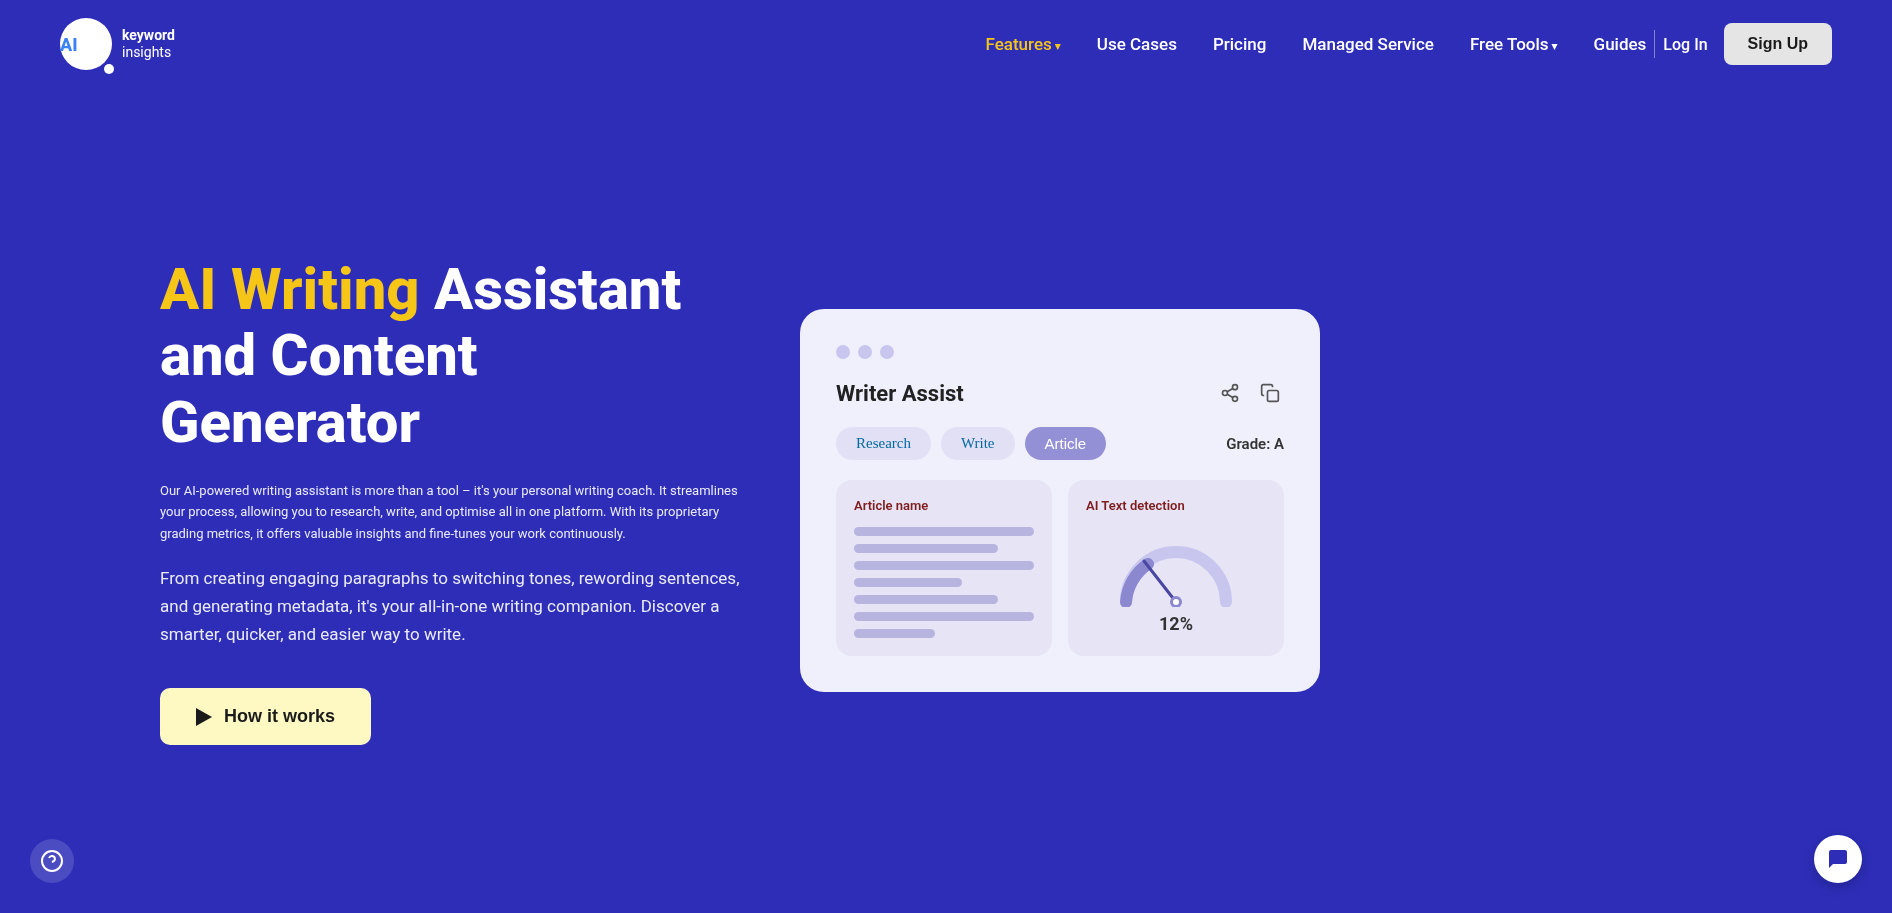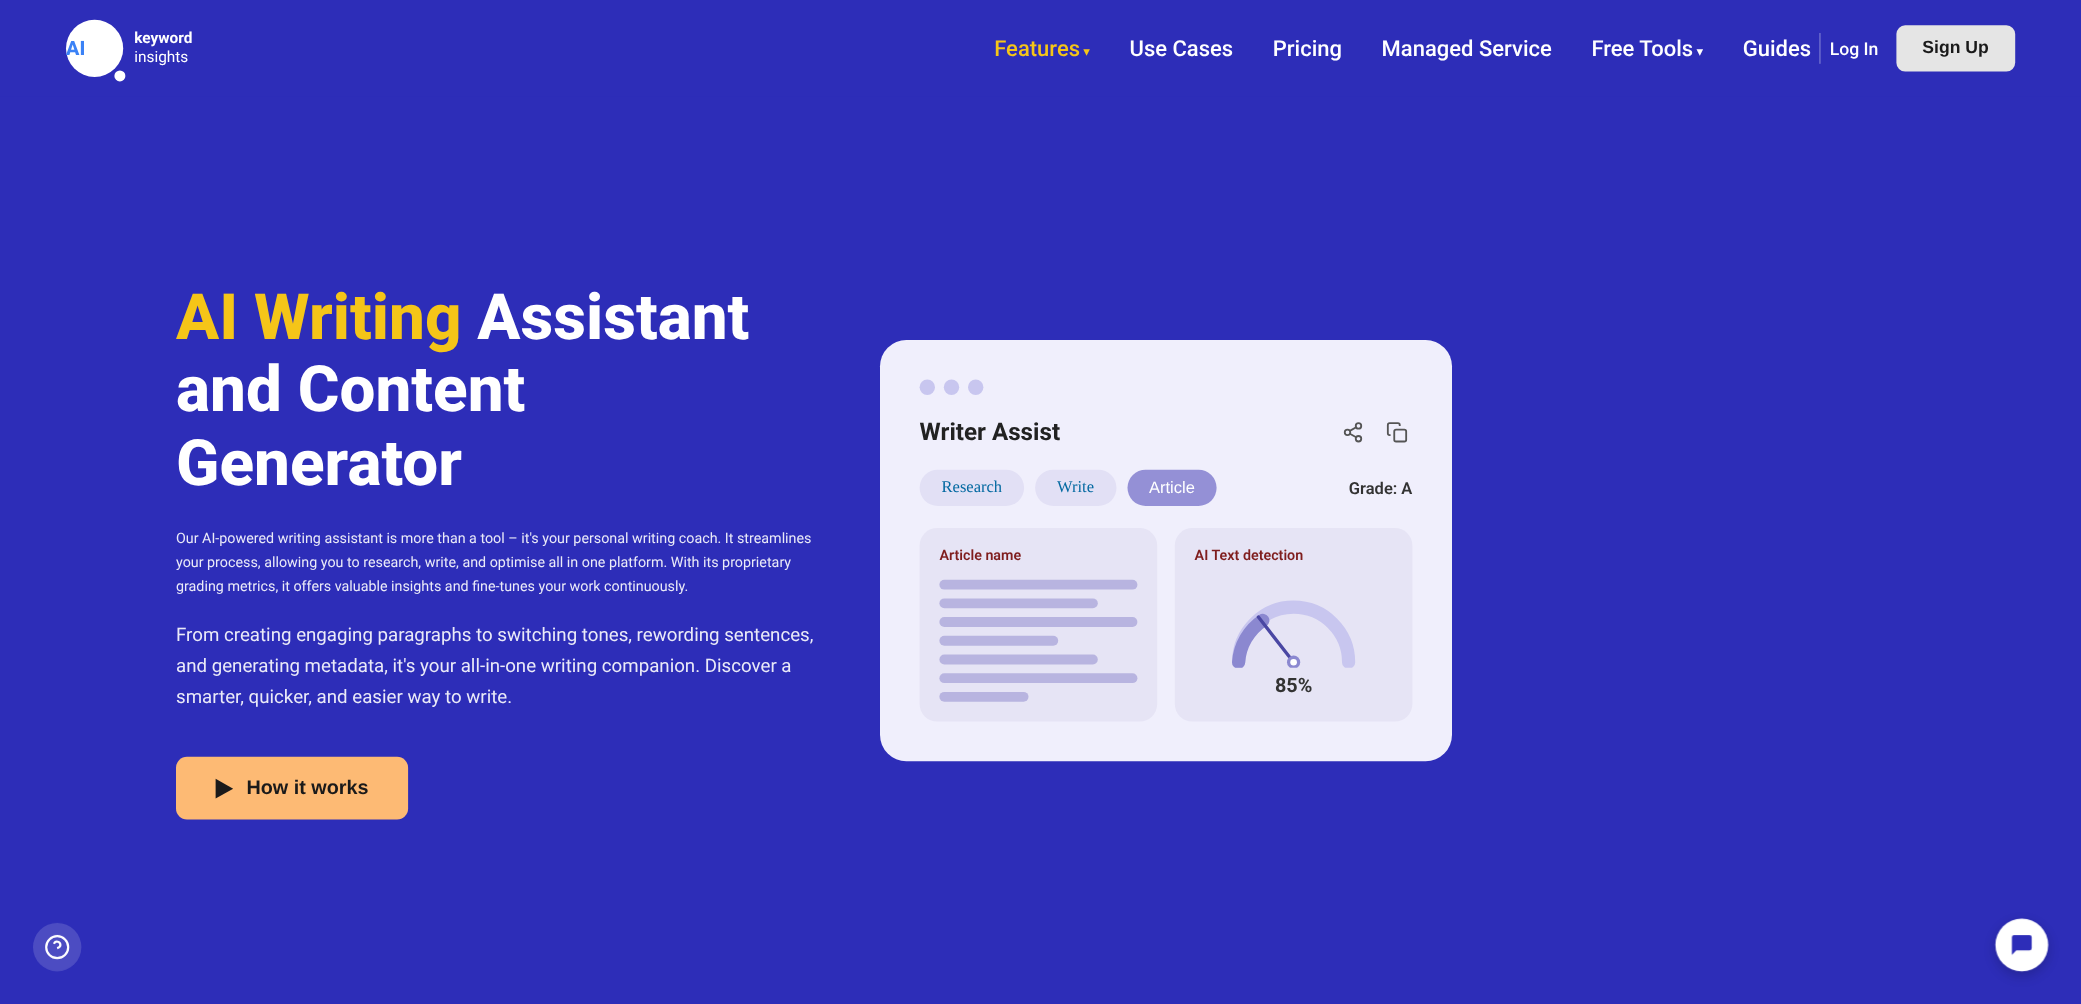--- a/index.html
+++ b/index.html
@@ -72,21 +72,21 @@
     .nav-links {
       display: flex;
       align-items: center;
       gap: 36px;
       list-style: none;
     }
 
     .nav-links li a {
       text-decoration: none;
       color: white;
-      font-size: 20px;
+      font-size: 17px;
       font-weight: 500;
     }
 
     .nav-links li a.active {
       color: #f5c518;
     }
 
     .nav-links li a.has-arrow::after {
       content: ' ▾';
       font-size: 12px;
@@ -156,21 +156,21 @@
     }
 
     .hero-desc-2 {
       color: rgba(255,255,255,0.9);
       font-size: 17px;
       line-height: 1.65;
       margin-bottom: 40px;
     }
 
     .how-it-works-btn {
-      background: #fdba74;
+      background: #fef9c3;
       color: #1a1a1a;
       font-weight: 700;
       font-size: 18px;
       padding: 18px 36px;
       border-radius: 10px;
       border: none;
       cursor: pointer;
       display: inline-flex;
       align-items: center;
       gap: 12px;
@@ -475,21 +475,21 @@
 
               <path d="M 10 65 A 50 50 0 0 1 110 65" fill="none" stroke="#c8c6ef" stroke-width="12" stroke-linecap="round"></path>
 
               <path d="M 10 65 A 50 50 0 0 1 32 27" fill="none" stroke="#8b88d0" stroke-width="12" stroke-linecap="round"></path>
 
               <line x1="60" y1="65" x2="28" y2="24" stroke="#4a47a3" stroke-width="3" stroke-linecap="round"></line>
 
               <circle cx="60" cy="65" r="6" fill="#8b88d0"></circle>
               <circle cx="60" cy="65" r="3" fill="white"></circle>
             </svg>
-            <span class="gauge-percent">85%</span>
+            <span class="gauge-percent">12%</span>
           </div>
         </div>
       </div>
     </div>
   </div>
 </section>
 
 <div class="help-icon">
   <svg width="24" height="24" viewBox="0 0 24 24" fill="none" stroke="white" stroke-width="2">
     <circle cx="12" cy="12" r="10"></circle>

